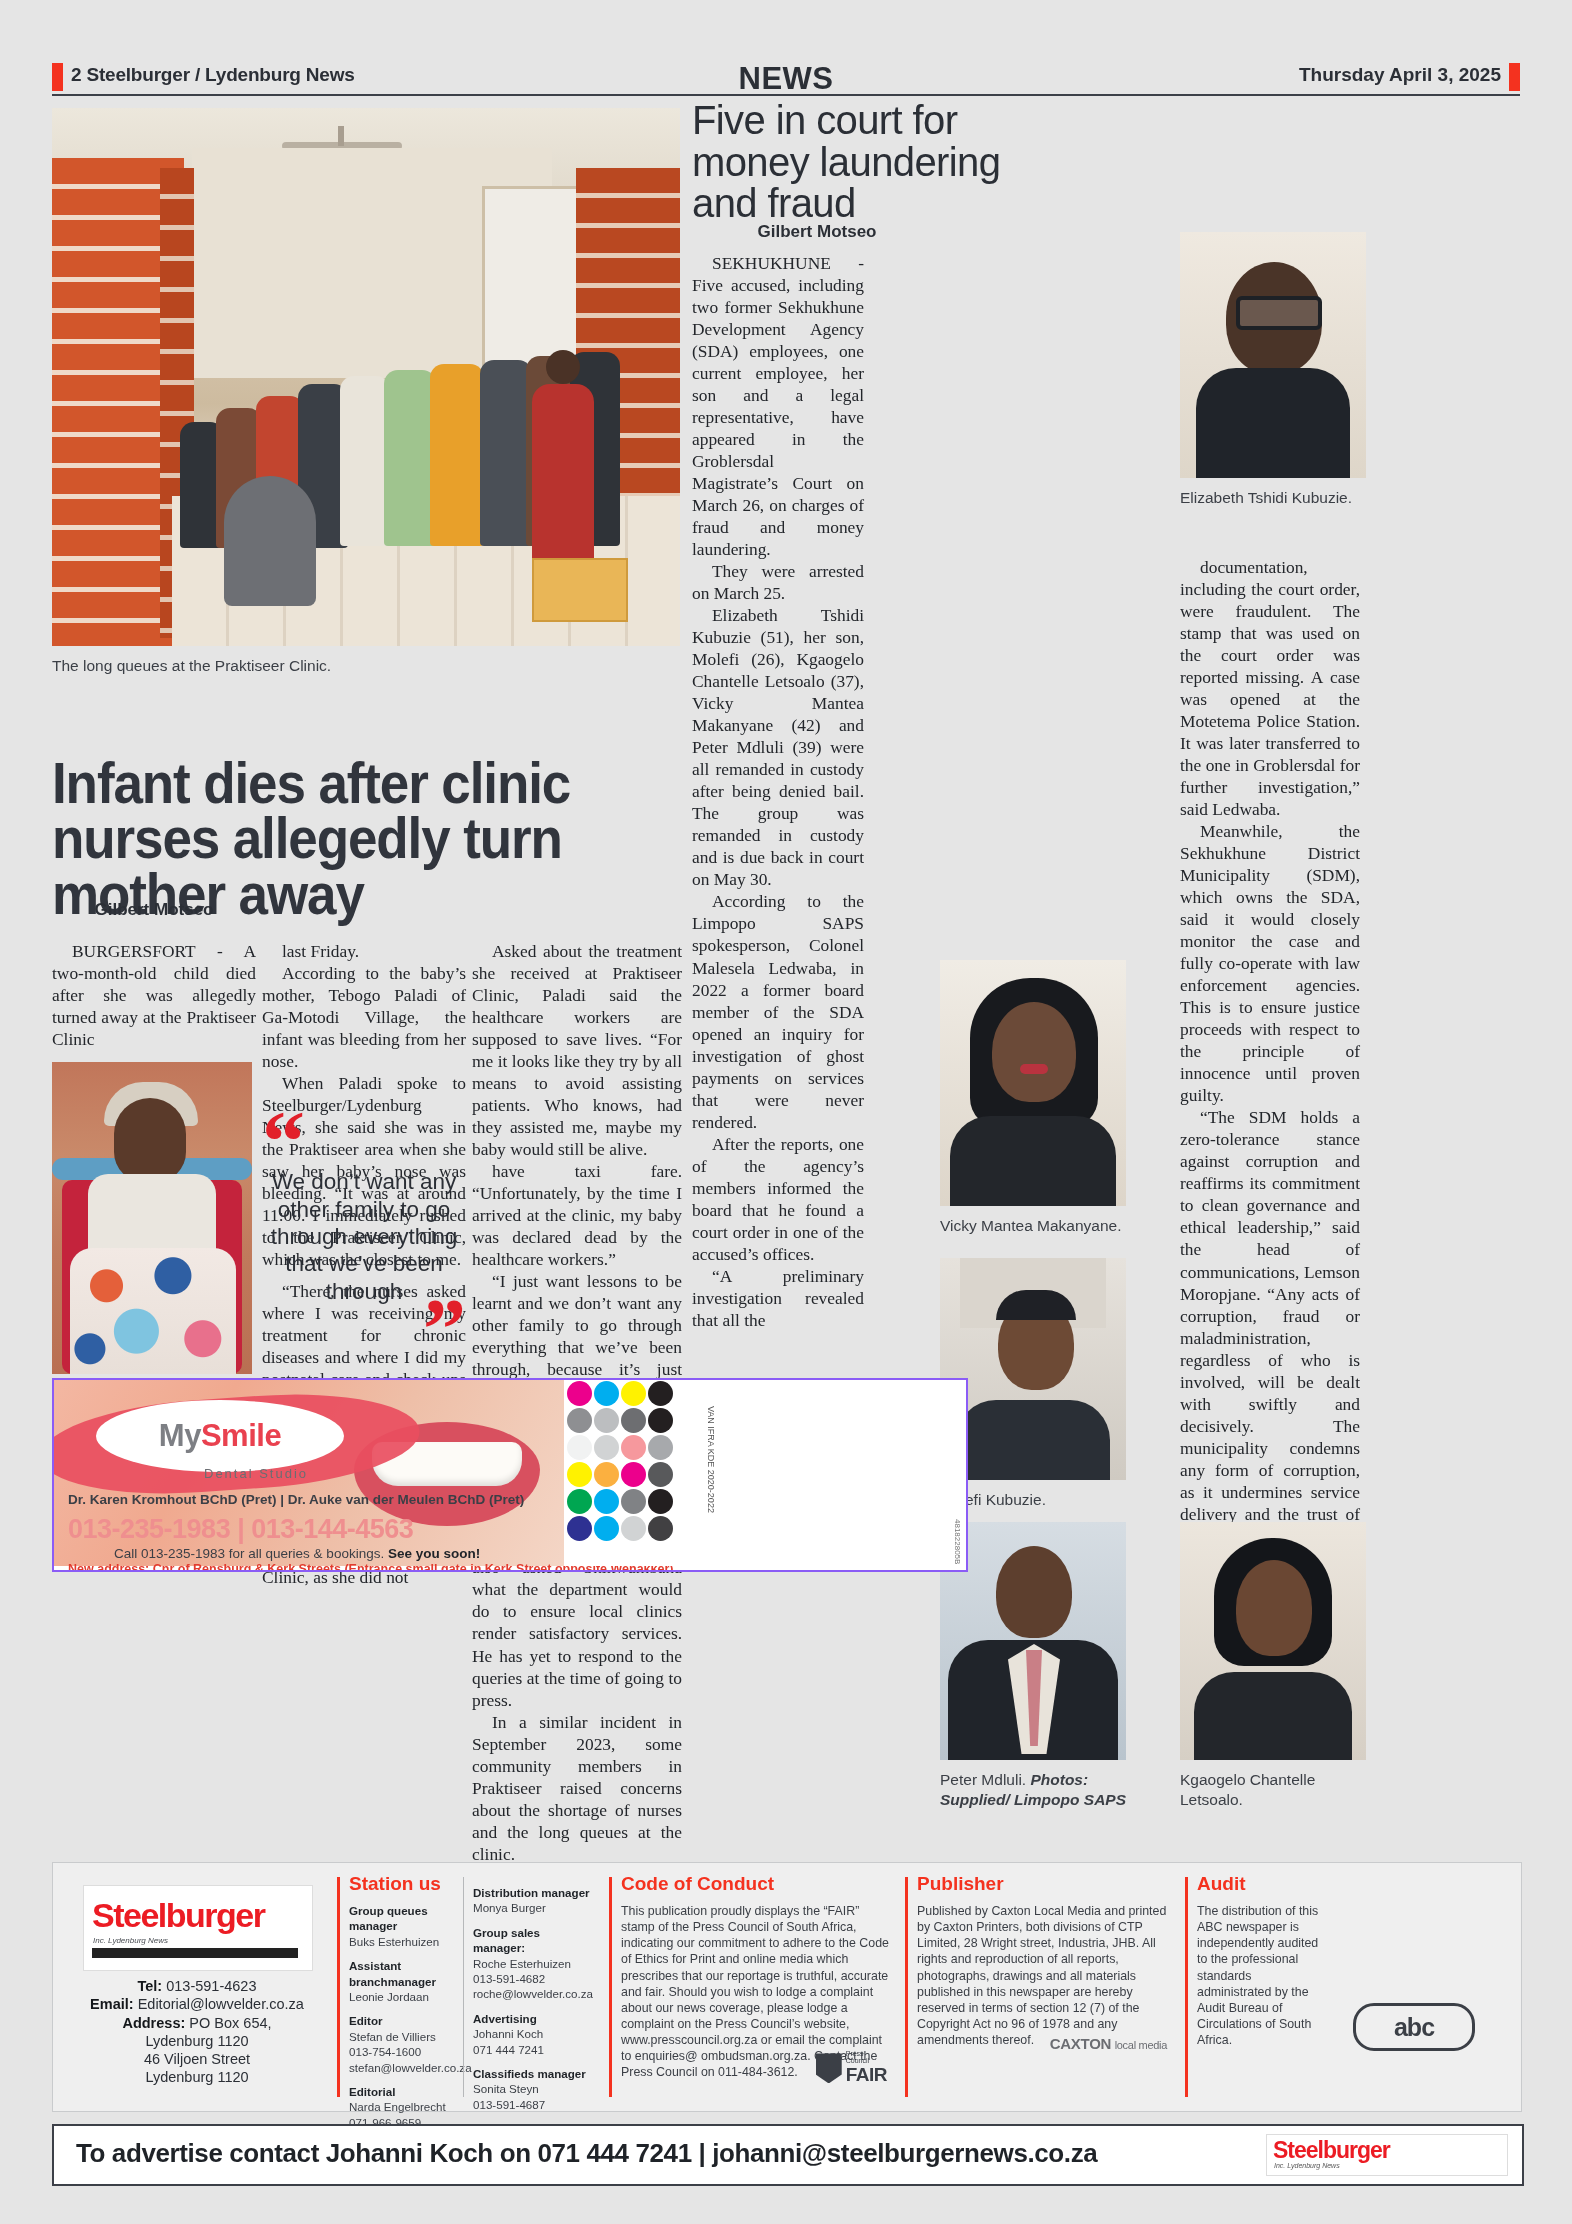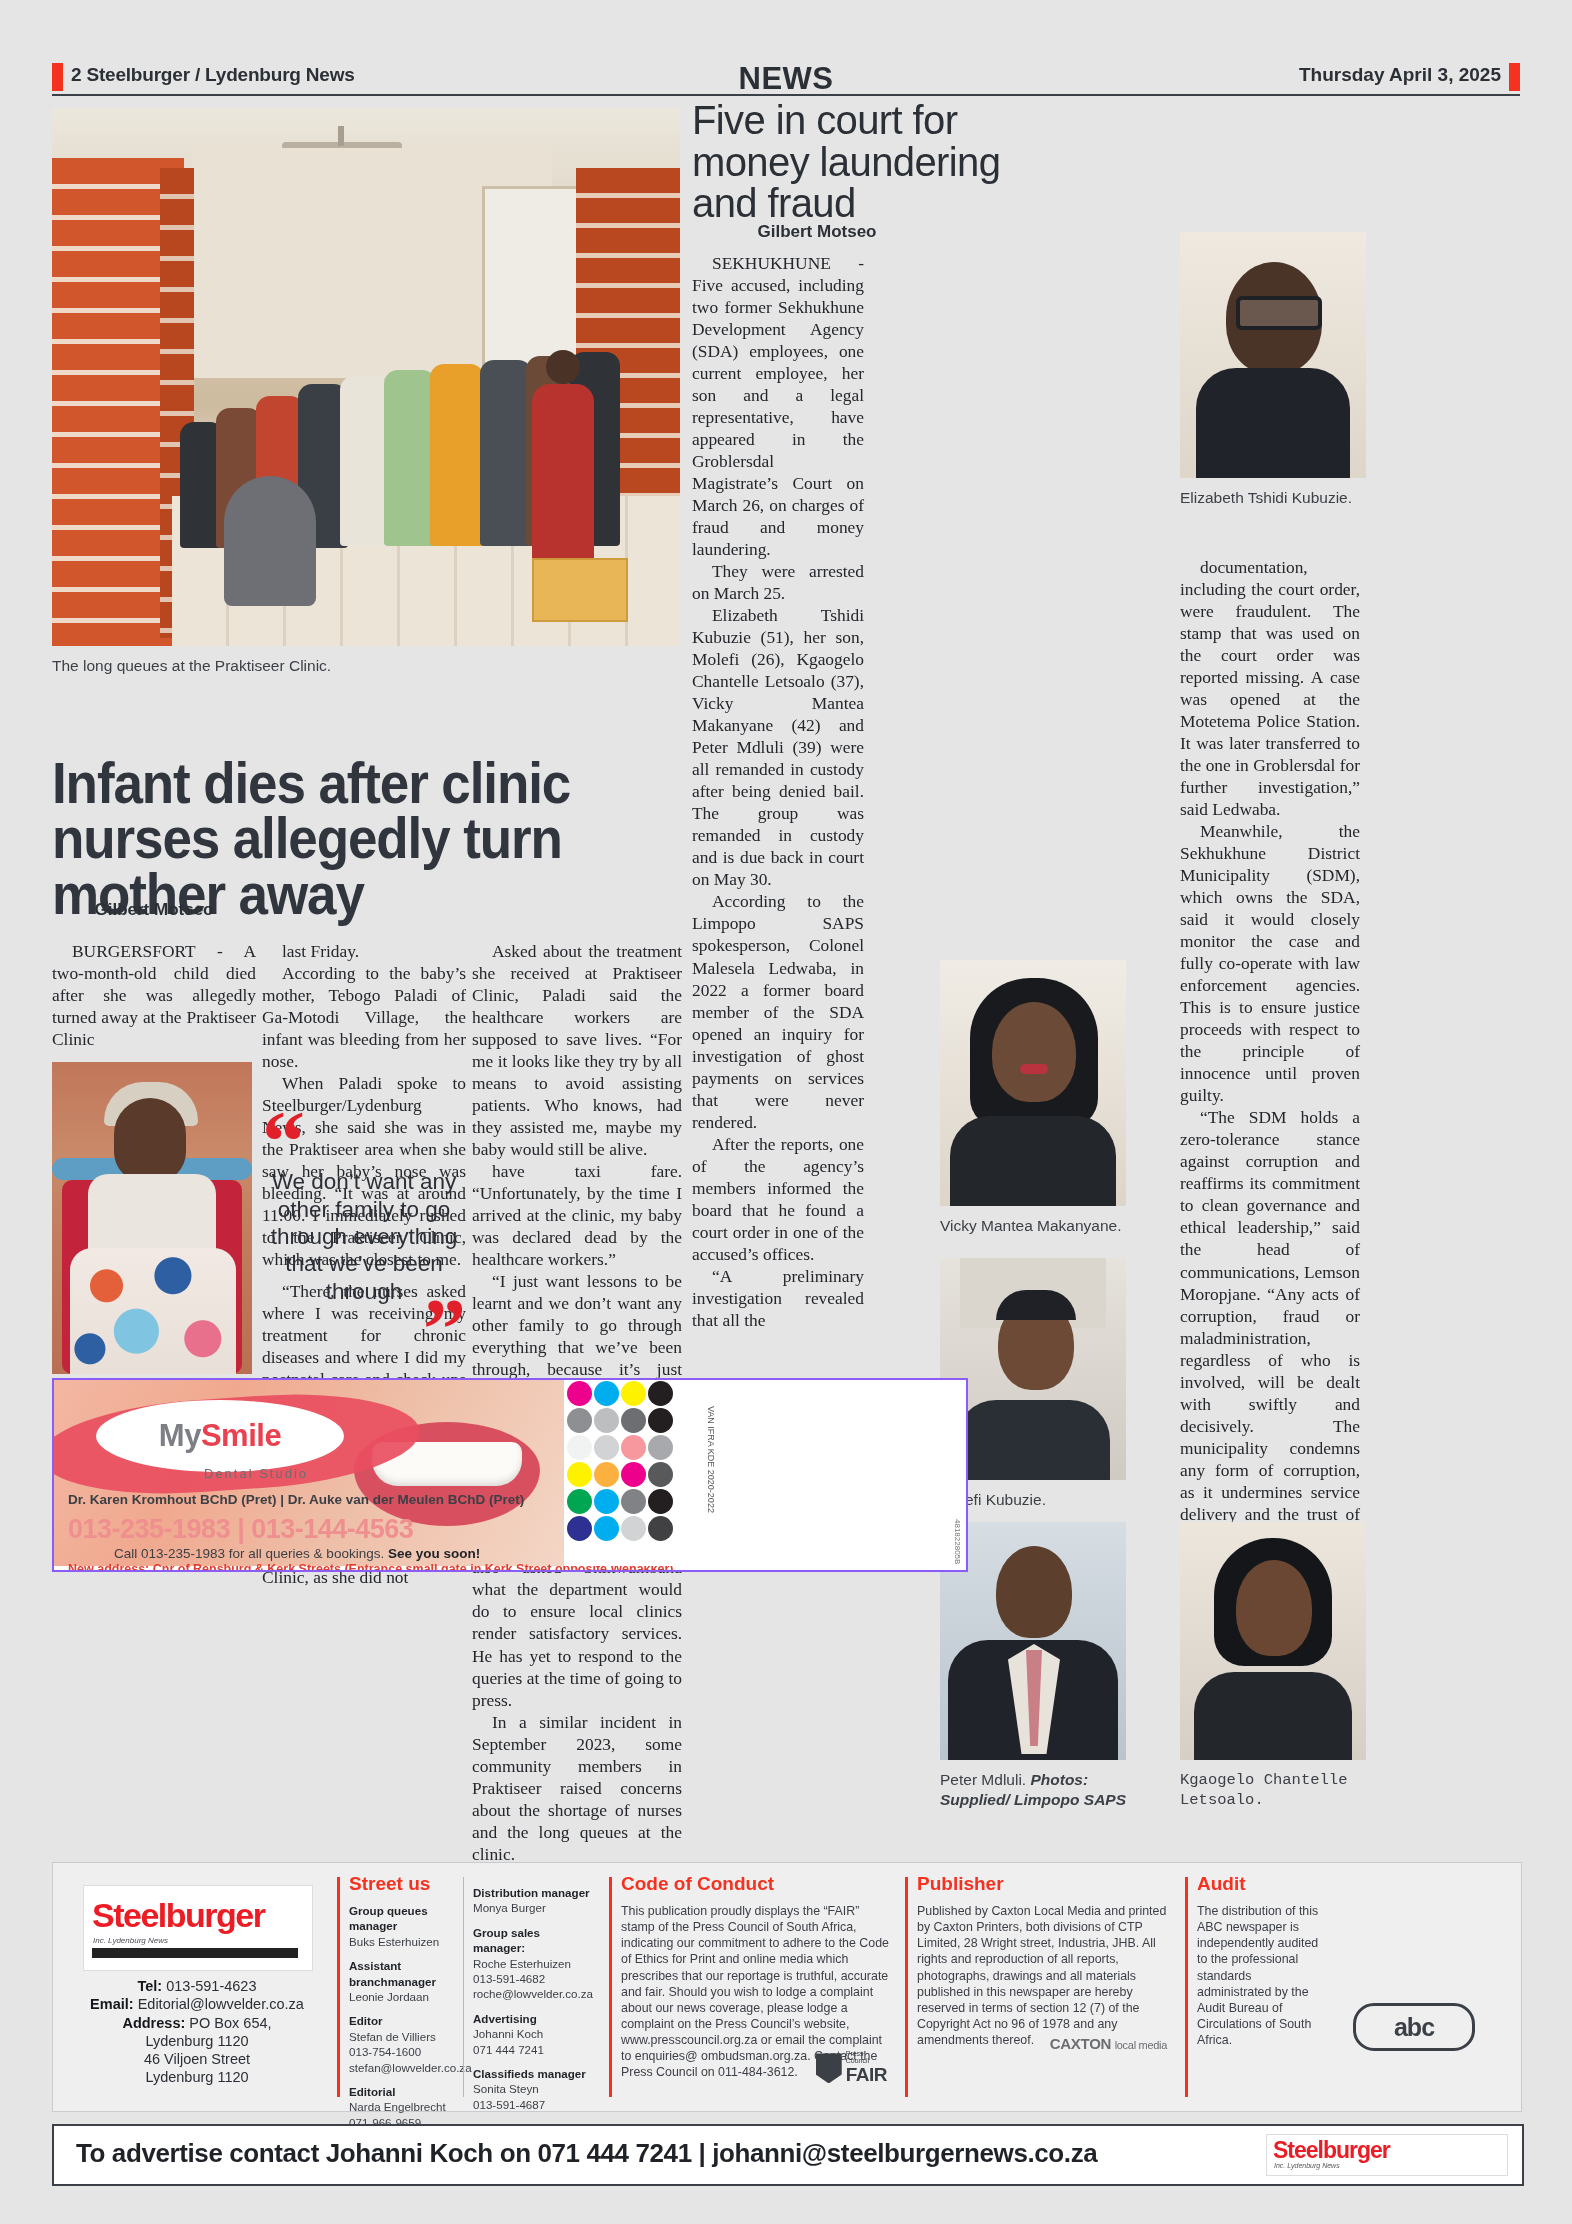--- a/index.html
+++ b/index.html
@@ -286,21 +286,21 @@
     <div style="position:absolute;left:86px;top:128px;width:16px;height:96px;background:#c97f86;clip-path:polygon(0 0,100% 0,74% 100%,26% 100%);"></div>
   </div>
   <div class="cap" style="left:940px;top:1770px;width:188px;"><span>Peter Mdluli.</span> <b style="font-style:italic">Photos: Supplied/ Limpopo SAPS</b></div>
 
   <div class="ph pt pKgao">
     <div class="bg" style="background:linear-gradient(#ece6dd,#d6cfc5);"></div>
     <div style="position:absolute;left:34px;top:16px;width:118px;height:128px;border-radius:58px 58px 30px 30px;background:#14161a;"></div>
     <div class="head" style="left:56px;top:38px;width:76px;height:96px;background:#6a4733;z-index:1;"></div>
     <div class="body" style="left:14px;top:150px;width:158px;height:88px;background:#23262b;z-index:1;"></div>
   </div>
-  <div class="cap" style="left:1180px;top:1770px;width:188px;font-family:Liberation Mono, monospace;">Kgaogelo Chantelle Letsoalo.</div>
+  <div class="cap" style="left:1180px;top:1770px;width:188px;">Kgaogelo Chantelle Letsoalo.</div>
 
   <div class="ad">
     <div class="ad-photo">
       <div class="lips"></div>
       <div class="teeth"></div>
     </div>
     <div class="ad-swoosh"></div>
     <div class="ad-logo">
       <b><span>My</span><i>Smile</i></b>
     </div>
@@ -370,21 +370,21 @@
           <span>013-591-4623</span></div>
         <div><b>Email:</b>
           <span>Editorial@lowvelder.co.za</span></div>
         <div><b>Address:</b>
           <span id="faddr"><span>PO Box 654,</span><br><span>Lydenburg 1120</span><br><span>46 Viljoen Street</span><br><span>Lydenburg 1120</span></span></div>
       </div>
     </div>
 
     <div class="fdiv" style="left:284px;"></div>
     <div class="fcol" style="left:296px;width:108px;">
-      <div class="fh">Street us</div>
+      <div class="fh">Station us</div>
       <div class="fl" id="contactus">
           <div style="margin-bottom:9px"><b>Group queues manager</b><br><span>Buks Esterhuizen</span></div>
           <div style="margin-bottom:9px"><b>Assistant branchmanager</b><br><span>Leonie Jordaan</span></div>
           <div style="margin-bottom:9px"><b>Editor</b><br><span>Stefan de Villiers</span><br><span>013-754-1600</span><br><span>stefan@lowvelder.co.za</span></div>
           <div style="margin-bottom:9px"><b>Editorial</b><br><span>Narda Engelbrecht</span><br><span>071-966-9659</span><br><span>Gilbert Motseo</span><br><span>071-966-9659</span></div>
         </div>
     </div>
 
     <div class="fdivg" style="left:410px;"></div>
     <div class="fcol" style="left:420px;width:122px;top:22px;">

